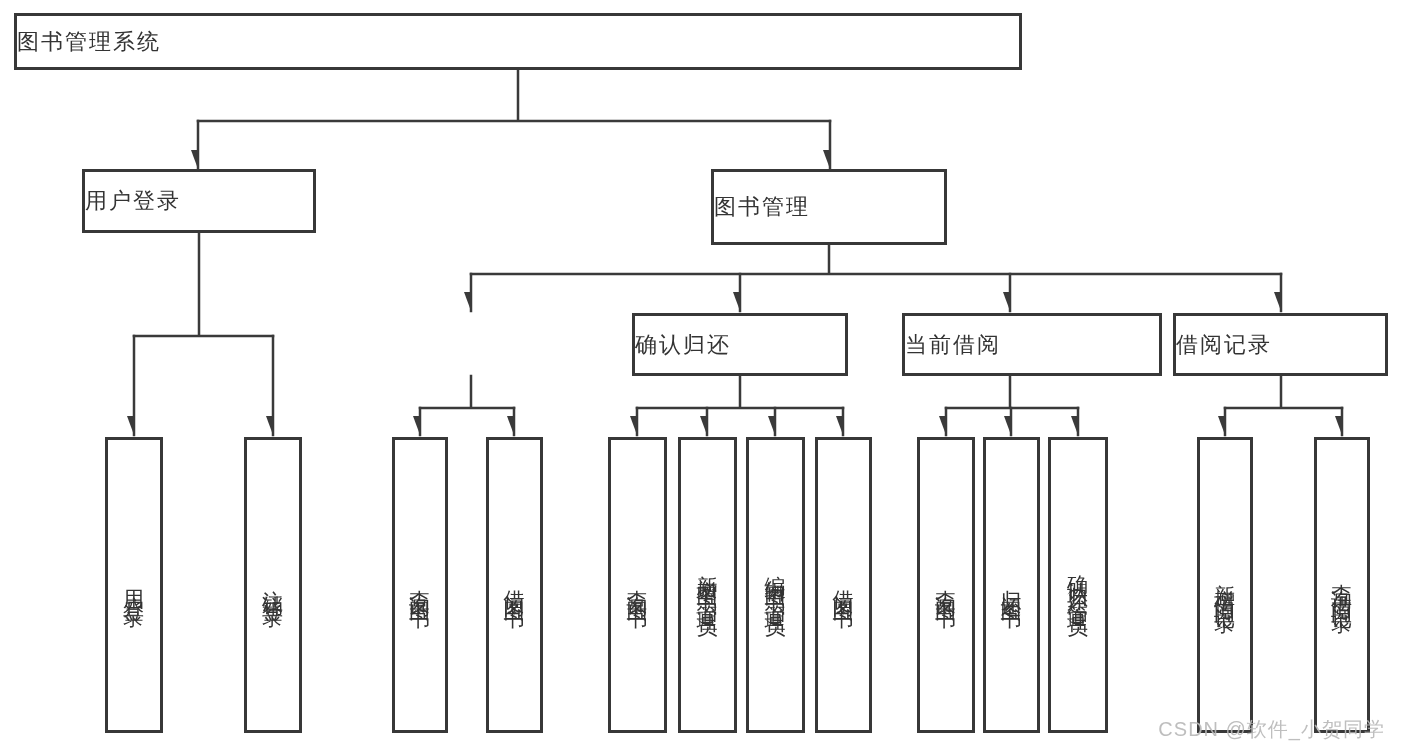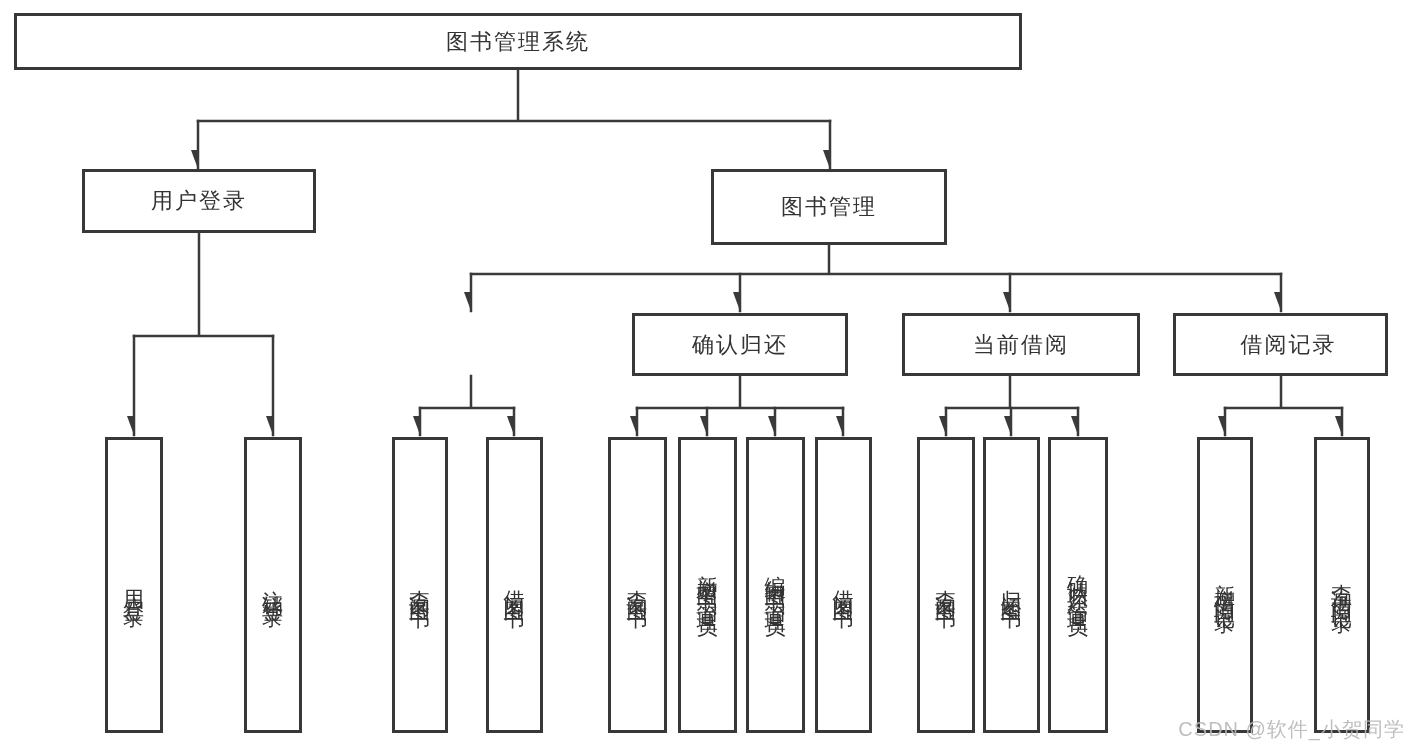--- a/index.html
+++ b/index.html
@@ -16,21 +16,20 @@
     left: 0; top: 0;
     z-index: 1;
   }
   .node {
     position: absolute;
     box-sizing: border-box;
     background: #ffffff;
     border: 3px solid #383838;
     display: flex;
     align-items: center;
-    justify-content: center;
     color: #333333;
     font-size: 22px;
     letter-spacing: 2px;
     z-index: 2;
     white-space: nowrap;
   }
   .vnode {
     position: absolute;
     box-sizing: border-box;
     background: #ffffff;
@@ -43,21 +42,21 @@
   }
   .vlabel {
     writing-mode: vertical-rl;
     text-orientation: mixed;
     font-size: 21px;
     letter-spacing: 6px;
     line-height: 1;
   }
   #watermark {
     position: absolute;
-    right: 0;
+    right: 20px;
     bottom: 4px;
     z-index: 10;
     font-size: 20px;
     letter-spacing: 1px;
     color: rgba(185, 185, 185, 0.92);
   }
   .ln { stroke: #3a3a3a; stroke-width: 2.5; fill: none; stroke-linecap: square; }
 </style>
 </head>
 <body>
@@ -112,24 +111,24 @@
   <div class="node" style="left:82px; top:169px; width:234px; height:64px;">
     <span>用户登录</span>
   </div>
   <div class="node" style="left:711px; top:169px; width:236px; height:76px;">
     <span>图书管理</span>
   </div>
 
   <div class="node" style="left:632px; top:313px; width:216px; height:63px;">
     <span>确认归还</span>
   </div>
-  <div class="node" style="left:902px; top:313px; width:238px; height:63px;">
+  <div class="node" style="left:902px; top:313px; width:260px; height:63px;">
     <span>当前借阅</span>
   </div>
-  <div class="node" style="left:1173px; top:313px; width:215px; height:63px;padding-left:16px;">
+  <div class="node" style="left:1173px; top:313px; width:215px; height:63px;">
     <span>借阅记录</span>
   </div>
 
   <div class="vnode" style="left:105px; top:437px; width:58px; height:296px;">
     <span class="vlabel">用户登录</span>
   </div>
   <div class="vnode" style="left:244px; top:437px; width:58px; height:296px;">
     <span class="vlabel">注销登录</span>
   </div>
 

